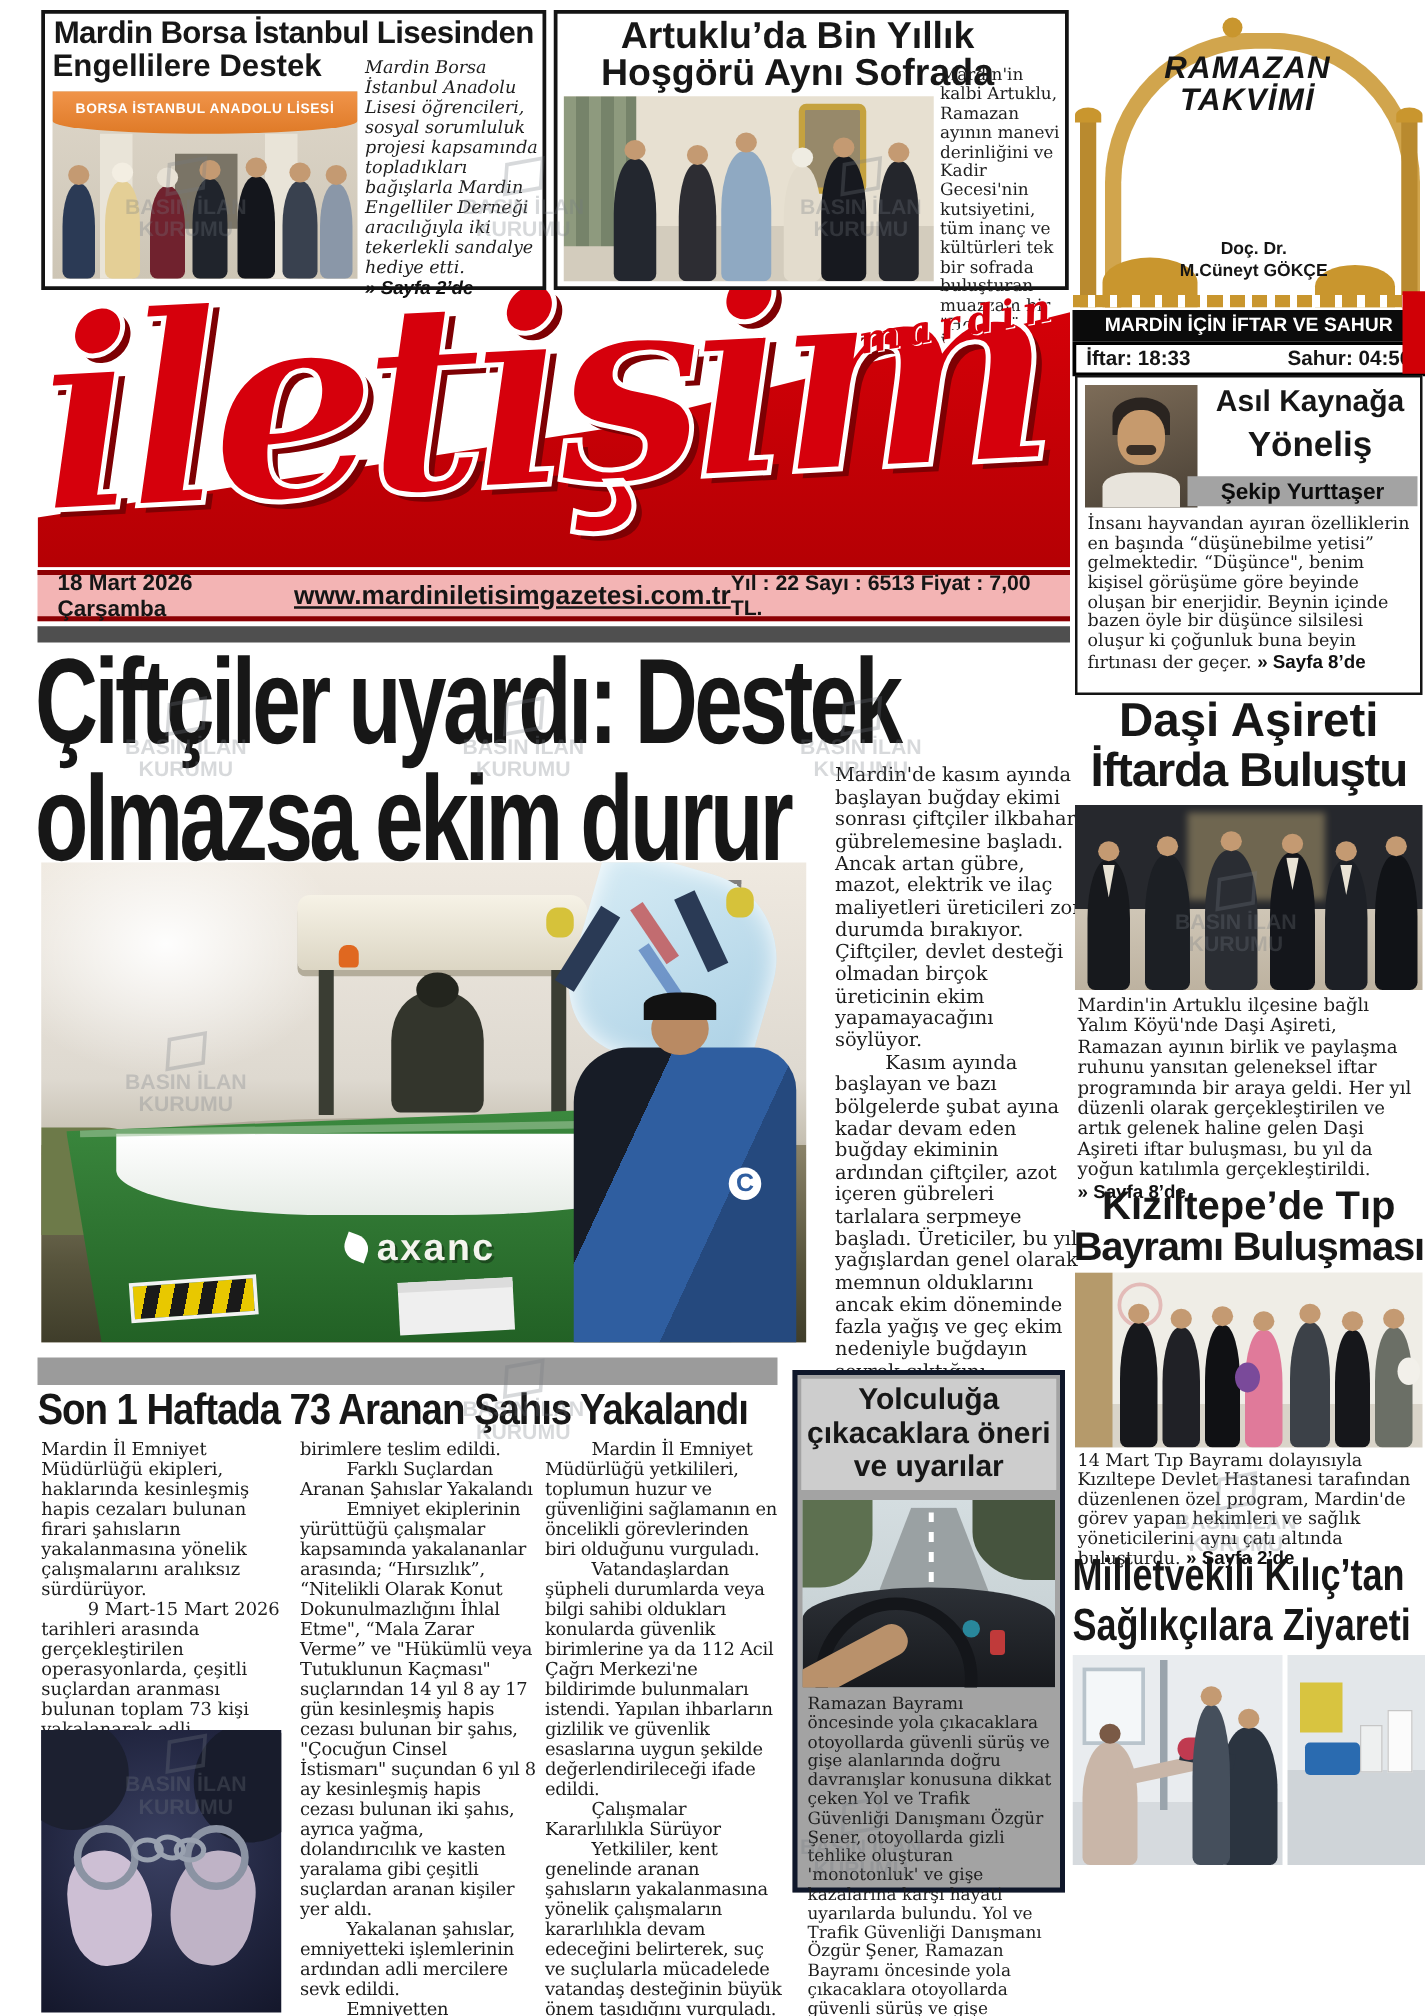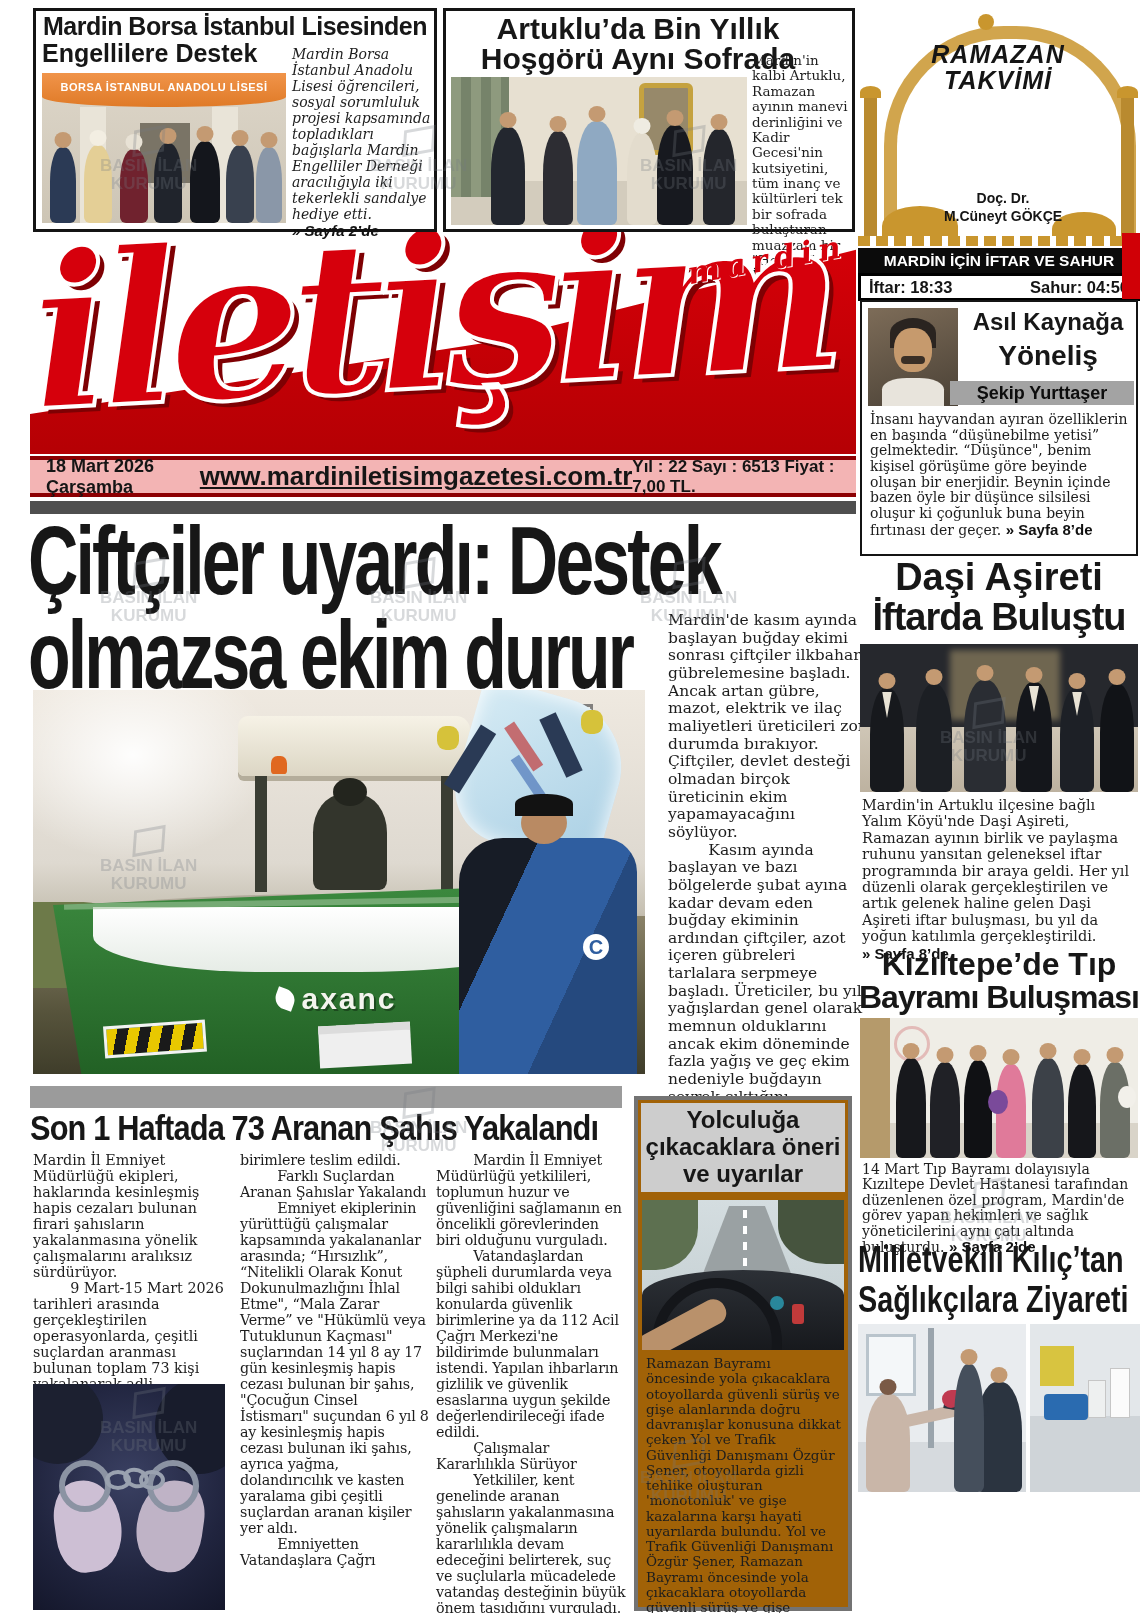--- a/index.html
+++ b/index.html
@@ -127,21 +127,21 @@
                 font-size:212px;line-height:1.1;color:#d6000c;letter-spacing:-12px;transform:rotate(-3deg);
                 -webkit-text-stroke:4px #ffffff;text-shadow:6px 6px 0 #7e0003;">iletişim</div>
     <div class="abs" style="left:656px;top:6px;width:200px;font-family:'DejaVu Serif',serif;font-style:italic;font-weight:bold;
                 font-size:31px;color:#d6000c;letter-spacing:6px;transform:rotate(-10deg);text-shadow:1px 1px 0 #fff;">mardin</div>
   </div>
   <div class="abs" style="left:1122px;top:233px;width:18px;height:66px;background:#d00006;"></div>
 
   <div class="abs sans" style="left:30px;top:456px;width:826px;height:41px;background:#f3b4b4;border-top:4px solid #8c0003;border-bottom:4px solid #8c0003;
               box-sizing:border-box;display:flex;align-items:center;justify-content:space-between;padding:0 16px;font-weight:bold;">
     <span style="font-size:18px;">18 Mart 2026 Çarşamba</span>
-    <span style="font-size:26px;text-decoration:underline;cursor:pointer;text-align:right;">www.mardiniletisimgazetesi.com.tr</span>
+    <span style="font-size:21px;text-decoration:underline;cursor:pointer;text-align:right;">www.mardiniletisimgazetesi.com.tr</span>
     <span style="font-size:17px;">Yıl : 22  Sayı : 6513  Fiyat : 7,00 TL.</span>
   </div>
   <div class="abs" style="left:30px;top:501px;width:826px;height:13px;background:#4f4f4f;"></div>
 
   <div class="abs" style="left:860px;top:300px;width:278px;height:256px;border:2px solid #141414;box-sizing:border-box;background:#fff;">
     <div class="ph" style="left:6px;top:6px;width:90px;height:98px;background:linear-gradient(160deg,#7d6c58,#4a4136);">
       <div style="position:absolute;left:22px;top:10px;width:46px;height:30px;background:#2a2420;border-radius:50% 50% 0 0;"></div>
       <div style="position:absolute;left:26px;top:20px;width:38px;height:44px;background:#c69a6d;border-radius:45%;"></div>
       <div style="position:absolute;left:33px;top:48px;width:24px;height:8px;background:#3a2f26;border-radius:4px;"></div>
       <div style="position:absolute;left:14px;bottom:0;width:62px;height:28px;background:#e8e4dc;border-radius:40% 40% 0 0;"></div>
@@ -310,32 +310,33 @@
     <div style="position:absolute;right:26px;top:76px;width:40px;height:40px;border:6px solid #8b93a3;border-radius:50%;"></div>
     <div style="position:absolute;left:72px;top:86px;width:18px;height:12px;border:4px solid #9aa2b0;border-radius:50%;"></div>
     <div style="position:absolute;left:90px;top:84px;width:18px;height:12px;border:4px solid #9aa2b0;border-radius:50%;transform:rotate(18deg);"></div>
     <div style="position:absolute;left:106px;top:86px;width:18px;height:12px;border:4px solid #9aa2b0;border-radius:50%;"></div>
   </div>
 
   <div class="abs body-txt" style="left:240px;top:1152px;width:190px;font-size:14.3px;line-height:1.12;letter-spacing:-0.2px;">
     <p class="np"><span>birimlere teslim edildi.</span></p>
     <p class="np ind"><span>Farklı Suçlardan Aranan Şahıslar Yakalandı</span></p>
     <p class="np ind"><span>Emniyet ekiplerinin yürüttüğü çalışmalar kapsamında yakalananlar arasında; “Hırsızlık”, “Nitelikli Olarak Konut Dokunulmazlığını İhlal Etme", “Mala Zarar Verme” ve "Hükümlü veya Tutuklunun Kaçması" suçlarından 14 yıl 8 ay 17 gün kesinleşmiş hapis cezası bulunan bir şahıs, "Çocuğun Cinsel İstismarı" suçundan 6 yıl 8 ay kesinleşmiş hapis cezası bulunan iki şahıs, ayrıca yağma, dolandırıcılık ve kasten yaralama gibi çeşitli suçlardan aranan kişiler yer aldı.</span></p>
+    <p class="np ind"><span>Yakalanan şahıslar, emniyetteki işlemlerinin ardından adli mercilere sevk edildi.</span></p>
     <p class="np ind"><span>Emniyetten Vatandaşlara Çağrı</span></p>
   </div>
 
   <div class="abs body-txt" style="left:436px;top:1152px;width:190px;font-size:14.3px;line-height:1.12;letter-spacing:-0.2px;">
     <p class="np ind"><span>Mardin İl Emniyet Müdürlüğü yetkilileri, toplumun huzur ve güvenliğini sağlamanın en öncelikli görevlerinden biri olduğunu vurguladı.</span></p>
     <p class="np ind"><span>Vatandaşlardan şüpheli durumlarda veya bilgi sahibi oldukları konularda güvenlik birimlerine ya da 112 Acil Çağrı Merkezi'ne bildirimde bulunmaları istendi. Yapılan ihbarların gizlilik ve güvenlik esaslarına uygun şekilde değerlendirileceği ifade edildi.</span></p>
     <p class="np ind"><span>Çalışmalar Kararlılıkla Sürüyor</span></p>
     <p class="np ind"><span>Yetkililer, kent genelinde aranan şahısların yakalanmasına yönelik çalışmaların kararlılıkla devam edeceğini belirterek, suç ve suçlularla mücadelede vatandaş desteğinin büyük önem taşıdığını vurguladı.</span></p>
 
   </div>
 
-  <div class="abs" style="left:634px;top:1096px;width:218px;height:515px;border:4px solid #737373;box-sizing:border-box;background:#a16207;">
+  <div class="abs" style="left:634px;top:1096px;width:218px;height:418px;border:4px solid #0f172a;box-sizing:border-box;background:#a3a3a3;">
     <div class="hl ctr" style="margin:3px;background:#cdcdcd;font-size:24px;line-height:1.12;padding:4px 2px;">Yolculuğa çıkacaklara öneri ve uyarılar</div>
     <div class="ph" style="left:4px;top:100px;width:202px;height:150px;background:linear-gradient(180deg,#d4dde0,#c2cdd0);">
       <div style="position:absolute;left:-14px;top:0;width:70px;height:70px;background:#5d7050;border-radius:0 0 60% 0;"></div>
       <div style="position:absolute;right:-14px;top:0;width:80px;height:64px;background:#46543e;border-radius:0 0 0 60%;"></div>
       <div style="position:absolute;left:60px;top:6px;width:90px;height:70px;background:#9aa1a3;clip-path:polygon(30% 0,70% 0,100% 100%,0 100%);"></div>
       <div style="position:absolute;left:101px;top:10px;width:4px;height:60px;background:repeating-linear-gradient(180deg,#fff 0 8px,transparent 8px 16px);"></div>
       <div style="position:absolute;left:0;top:70px;width:202px;height:80px;background:linear-gradient(180deg,#2c3036,#17191d);border-radius:60% 60% 0 0/30px 30px 0 0;"></div>
       <div style="position:absolute;left:10px;top:78px;width:110px;height:110px;border:10px solid #14161a;border-radius:50%;"></div>
       <div style="position:absolute;left:-8px;top:116px;width:96px;height:26px;background:#b9916b;transform:rotate(-28deg);border-radius:12px;"></div>
       <div style="position:absolute;left:128px;top:96px;width:14px;height:14px;background:#2aa0b8;border-radius:50%;opacity:.8;"></div>

